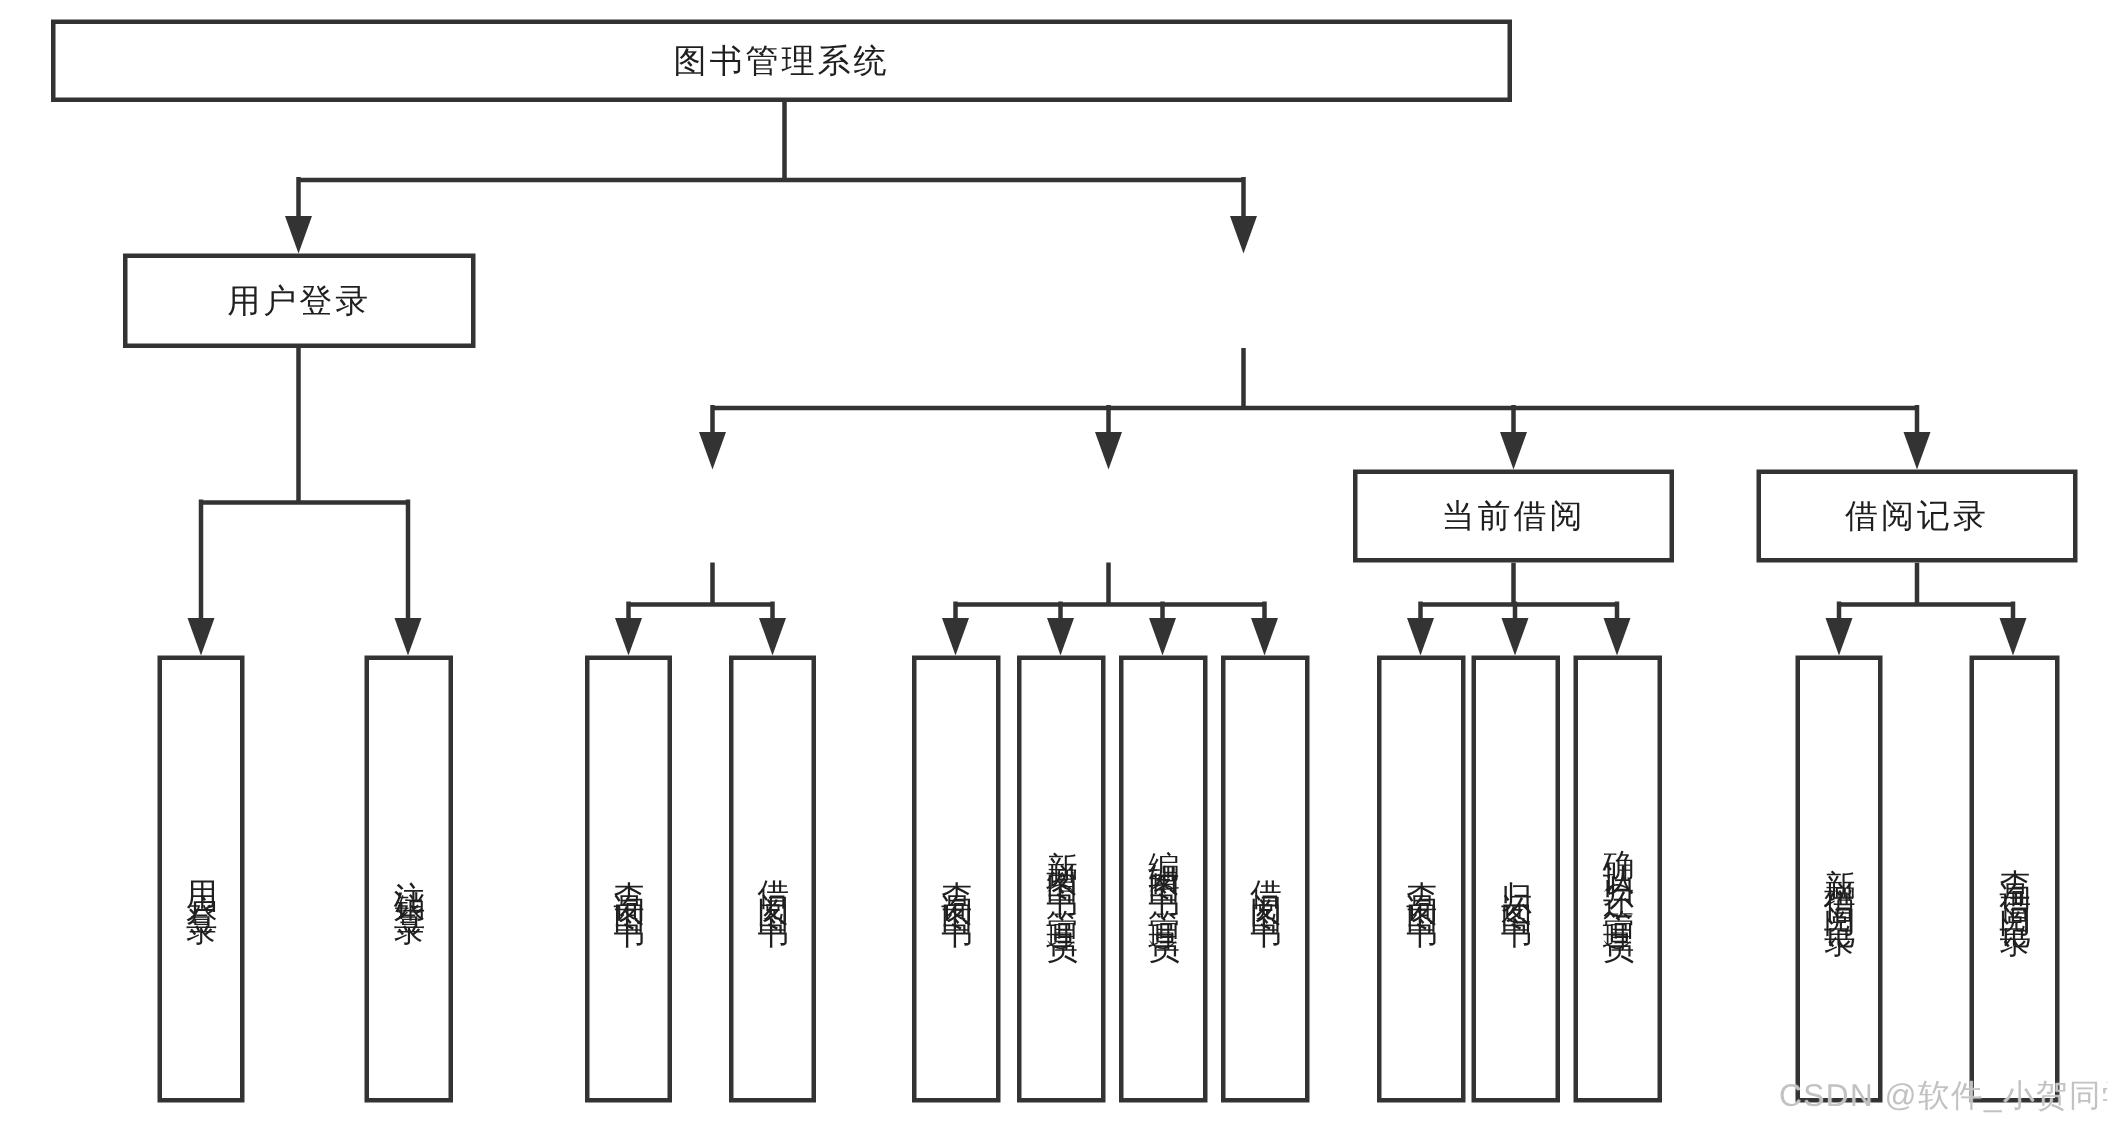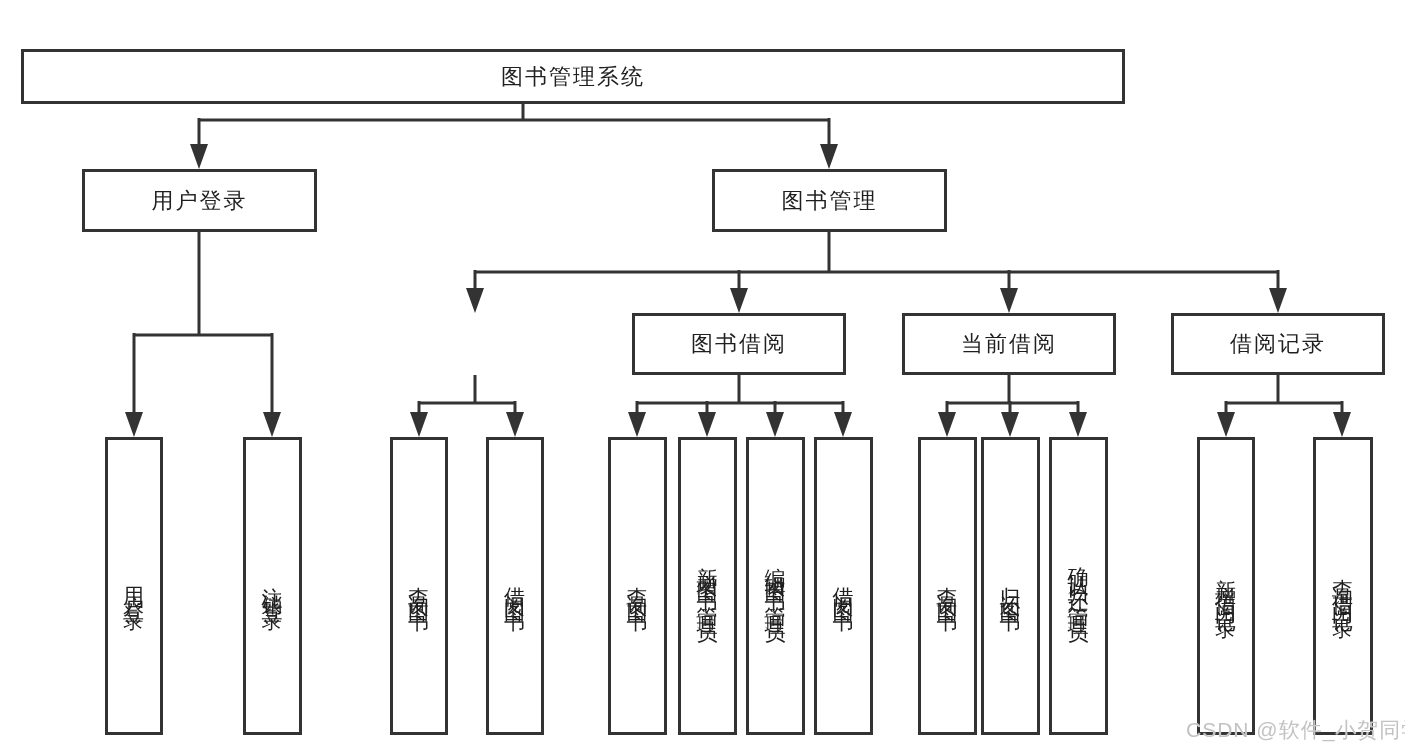--- a/index.html
+++ b/index.html
@@ -113,34 +113,28 @@
       <polygon points="766,412 784,412 775,437"></polygon>
       <polygon points="834,412 852,412 843,437"></polygon>
       <polygon points="938,412 956,412 947,437"></polygon>
       <polygon points="1001,412 1019,412 1010,437"></polygon>
       <polygon points="1069,412 1087,412 1078,437"></polygon>
       <polygon points="1217,412 1235,412 1226,437"></polygon>
       <polygon points="1333,412 1351,412 1342,437"></polygon>
     </g>
   </svg>
 
-  <div class="box" style="left:21px; top:13px; width:1104px; height:55px;margin-top:36px;">
+  <div class="box" style="left:34px; top:13px; width:974px; height:55px;">
     <span>图书管理系统</span>
   </div>
 
   <div class="box" style="left:82px; top:169px; width:235px; height:63px;">
     <span>用户登录</span>
   </div>
-  <div class="box" style="left:712px; top:169px; width:235px; height:63px;">
-    <span>图书管理</span>
-  </div>
 
-  <div class="box" style="left:632px; top:313px; width:214px; height:62px;">
-    <span>图书借阅</span>
-  </div>
   <div class="box" style="left:902px; top:313px; width:214px; height:62px;justify-content:center;">
     <span>当前借阅</span>
   </div>
   <div class="box" style="left:1171px; top:313px; width:214px; height:62px;">
     <span>借阅记录</span>
   </div>
 
   <div class="box vbox" style="left:105px; top:437px; width:58px; height:298px;">
     <span class="vlabel">用户登录</span>
   </div>

